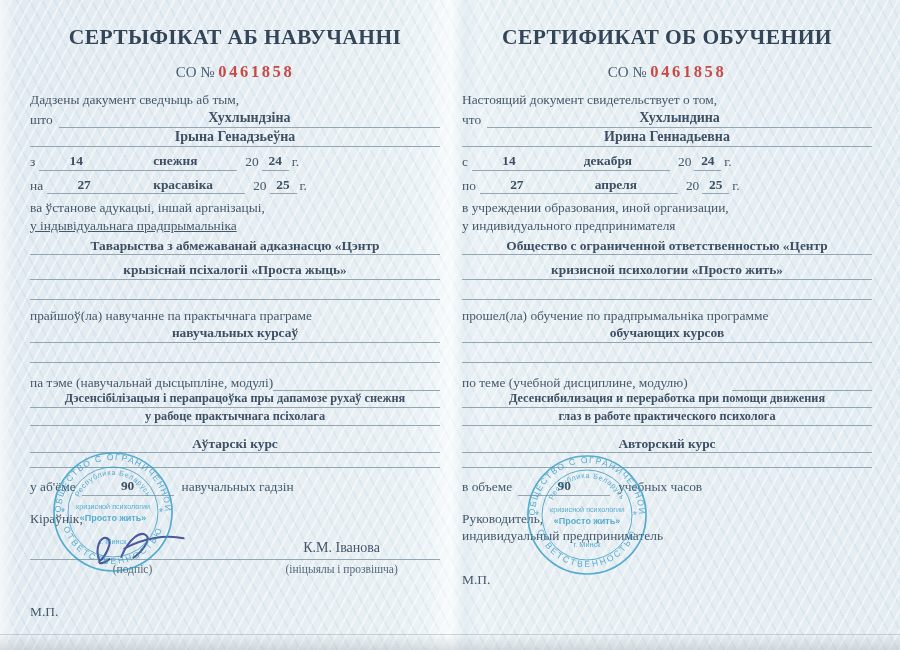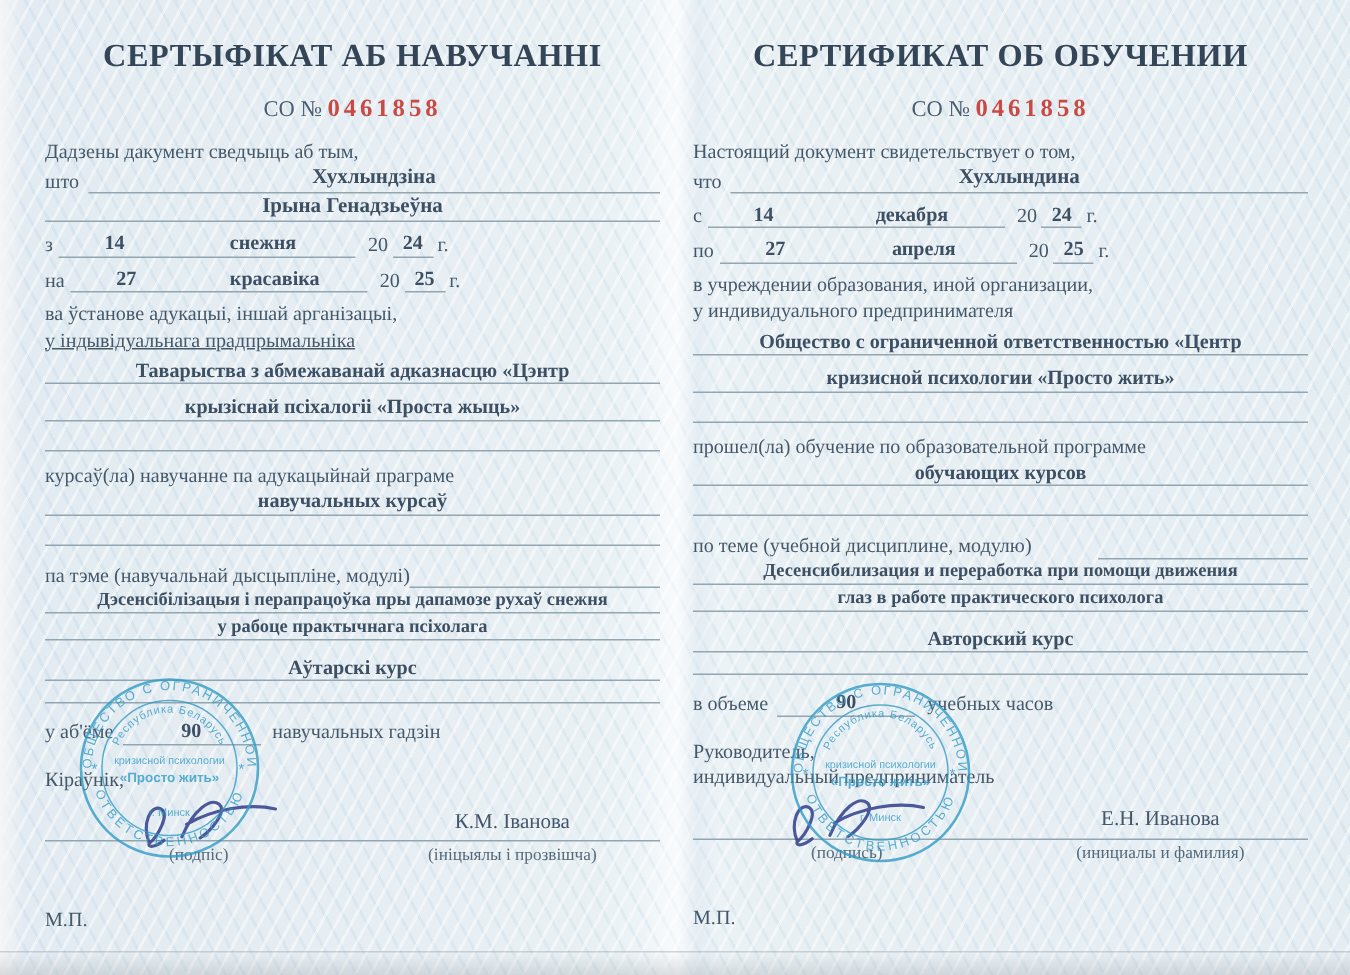--- a/index.html
+++ b/index.html
@@ -98,21 +98,21 @@
       <span class="u fill d-year">25</span>
       <span>г.</span>
     </div>
 
     <p class="plain" style="margin-bottom:0;">ва ўстанове адукацыі, іншай арганізацыі,</p>
     <p class="plain" style="margin:0;text-decoration:underline;">у індывідуальнага прадпрымальніка</p>
     <span class="u bold-line">Таварыства з абмежаванай адказнасцю «Цэнтр</span>
     <span class="u bold-line" style="margin-top:6px;">крызіснай псіхалогіі «Проста жыць»</span>
     <div class="u blank-line"></div>
 
-    <p class="plain" style="margin:7px 0 0;">курсаў(ла) навучанне па адукацыйнай праграме</p>
+    <p class="plain" style="margin:7px 0 0;">прайшоў(ла) навучанне па практычнага праграме</p>
     <span class="u bold-line" style="margin-top:0;">навучальных курсаў</span>
     <div class="u blank-line"></div>
 
     <div class="topic-row" style="margin-top:10px;">
       <span>па тэме (навучальнай дысцыпліне, модулі)</span>
       <span class="u">&nbsp;</span>
     </div>
     <span class="u bold-line small-bold" style="margin-top:0;">Дэсенсібілізацыя і перапрацоўка пры дапамозе рухаў снежня</span>
     <span class="u bold-line small-bold" style="margin-top:1px;">у рабоце практычнага псіхолага</span>
     <span class="u bold-line" style="margin-top:9px;">Аўтарскі курс</span>
@@ -164,20 +164,21 @@
     <div class="title">СЕРТИФИКАТ ОБ ОБУЧЕНИИ</div>
     <div class="serial">
       <span>СО №</span>
       <span class="num">0461858</span>
     </div>
     <p class="intro">Настоящий документ свидетельствует о том,</p>
     <div class="name-row">
       <span class="lbl">что</span>
       <span class="u fill">Хухлындина</span>
     </div>
+    <span class="u fill name-line2">Ирина Геннадьевна</span>
 
     <div class="date-row">
       <span class="lbl">с</span>
       <span class="u fill d-day">14</span>
       <span class="u fill d-month">декабря</span>
       <span class="yr20">20</span>
       <span class="u fill d-year">24</span>
       <span>г.</span>
     </div>
     <div class="date-row">
@@ -188,21 +189,21 @@
       <span class="u fill d-year">25</span>
       <span>г.</span>
     </div>
 
     <p class="plain" style="margin-bottom:0;">в учреждении образования, иной организации,</p>
     <p class="plain" style="margin:0;">у индивидуального предпринимателя</p>
     <span class="u bold-line">Общество с ограниченной ответственностью «Центр</span>
     <span class="u bold-line" style="margin-top:6px;">кризисной психологии «Просто жить»</span>
     <div class="u blank-line"></div>
 
-    <p class="plain" style="margin:7px 0 0;">прошел(ла) обучение по образовательной программе</p>
+    <p class="plain" style="margin:7px 0 0;">прошел(ла) обучение по прадпрымальніка программе</p>
     <span class="u bold-line" style="margin-top:0;">обучающих курсов</span>
     <div class="u blank-line"></div>
 
     <div class="topic-row" style="margin-top:10px;gap:44px;">
       <span>по теме (учебной дисциплине, модулю)</span>
       <span class="u">&nbsp;</span>
     </div>
     <span class="u bold-line small-bold" style="margin-top:0;">Десенсибилизация и переработка при помощи движения</span>
     <span class="u bold-line small-bold" style="margin-top:1px;">глаз в работе практического психолога</span>
     <span class="u bold-line" style="margin-top:9px;">Авторский курс</span>
@@ -212,30 +213,20 @@
       <span class="lbl">в объеме</span>
       <span class="u fill v-num">90</span>
       <span>учебных часов</span>
     </div>
 
     <div class="head-block">
       <div>Руководитель,</div>
       <div>индивидуальный предприниматель</div>
     </div>
 
-    <div class="sig-section">
-      <div class="sig-line"></div>
-      <div class="sig-name">Е.Н. Иванова</div>
-      <span class="sig-cap cap-left">(подпись)</span>
-      <span class="sig-cap cap-right">(инициалы и фамилия)</span>
-      <svg class="sig-ink" width="110" height="42" viewBox="0 0 110 42">
-        <path d="M14,34 C10,20 18,8 24,12 C30,16 20,30 14,34 C12,37 18,37 24,33" fill="none" stroke="#3a478f" stroke-width="2.1" stroke-linecap="round" opacity=".9"></path>
-        <path d="M36,32 C46,14 58,8 63,13 C68,18 56,30 48,34 M40,24 C58,16 82,14 100,20" fill="none" stroke="#3a478f" stroke-width="2.1" stroke-linecap="round" opacity=".9"></path>
-      </svg>
-    </div>
 
     <div class="mp">М.П.</div>
 
     <svg class="stamp stamp-right" width="134" height="134" viewBox="-67 -67 134 134">
       <circle r="59" stroke-width="1.7"></circle>
       <circle r="45" stroke-width="1"></circle>
       <defs>
         <path id="s2top" d="M -52 0 A 52 52 0 1 1 52 0" fill="none"></path>
         <path id="s2bot" d="M -52 0 A 52 52 0 0 0 52 0" fill="none"></path>
         <path id="s2in" d="M -37 0 A 37 37 0 0 1 37 0" fill="none"></path>

